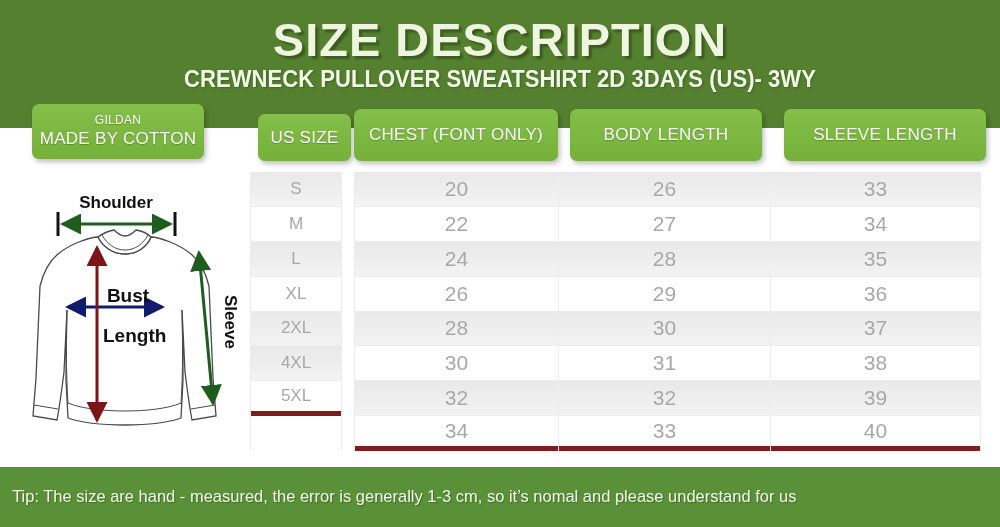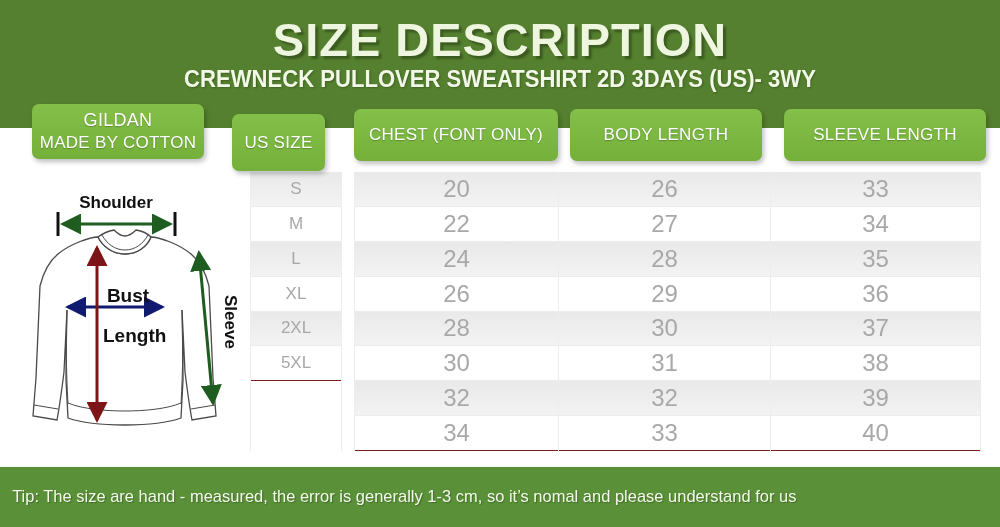--- a/index.html
+++ b/index.html
@@ -72,24 +72,24 @@
     letter-spacing: 0.3px;
     text-shadow: 0 1px 1px rgba(0,0,0,0.25);
     white-space: nowrap;
     z-index: 5;
   }
   .tab-gildan {
     left: 32px; top: 104px;
     width: 172px; height: 55px;
     line-height: 1.35;
   }
-  .tab-gildan .l1 { font-size: 18px; }
+  .tab-gildan .l1 { font-size: 12px; }
   .tab-gildan .l2 { font-size: 17px; }
 
-  .tab-ussize  { left: 232px; top: 114px; width: 93px;  height: 57px; }
+  .tab-ussize  { left: 258px; top: 114px; width: 93px;  height: 47px; }
   .tab-chest   { left: 354px; top: 109px; width: 204px; height: 52px; text-align: center; }
   .tab-body    { left: 570px; top: 109px; width: 192px; height: 52px; }
   .tab-sleeve  { left: 784px; top: 109px; width: 202px; height: 52px; }
 
   
   .table-area {
     position: absolute;
     left: 250px; top: 172px;
     width: 731px; height: 279px;
   }
@@ -114,28 +114,28 @@
     border-bottom: 1px solid #ececec;
   }
   .cell.odd {
     background: #ececec;
     background-image: linear-gradient(#e9e9e9, #f3f3f3);
   }
   .cell.size-label { font-size: 17px; }
 
   .col-chest .cell,
   .col-body .cell,
-  .col-sleeve .cell { font-size: 24px; }
+  .col-sleeve .cell { font-size: 21px; }
 
   .col-ussize { border-left: 1px solid #ededed; border-right: 1px solid #ededed; }
   .col-chest  { border-left: 1px solid #ededed; }
   .col-body   { border-left: 1px solid #ededed; }
   .col-sleeve { border-left: 1px solid #ededed; border-right: 1px solid #ededed; }
 
-  .col .cell:last-child { border-bottom: 1px solid #7f1d1d; }
+  .col .cell:last-child { border-bottom: 5px solid #7f1d1d; }
 
   
   .diagram {
     position: absolute;
     left: 10px; top: 190px;
     width: 230px; height: 250px;
   }
 
   
   .footer {
@@ -174,20 +174,21 @@
   <div class="tab tab-body">BODY LENGTH</div>
   <div class="tab tab-sleeve">SLEEVE LENGTH</div>
 
   <div class="table-area">
     <div class="col col-ussize">
       <div class="cell size-label odd">S</div>
       <div class="cell size-label">M</div>
       <div class="cell size-label odd">L</div>
       <div class="cell size-label">XL</div>
       <div class="cell size-label odd">2XL</div>
+      <div class="cell size-label odd">4XL</div>
       <div class="cell size-label">5XL</div>
     </div>
 
     <div class="col col-chest">
       <div class="cell odd">20</div>
       <div class="cell">22</div>
       <div class="cell odd">24</div>
       <div class="cell">26</div>
       <div class="cell odd">28</div>
       <div class="cell">30</div>

